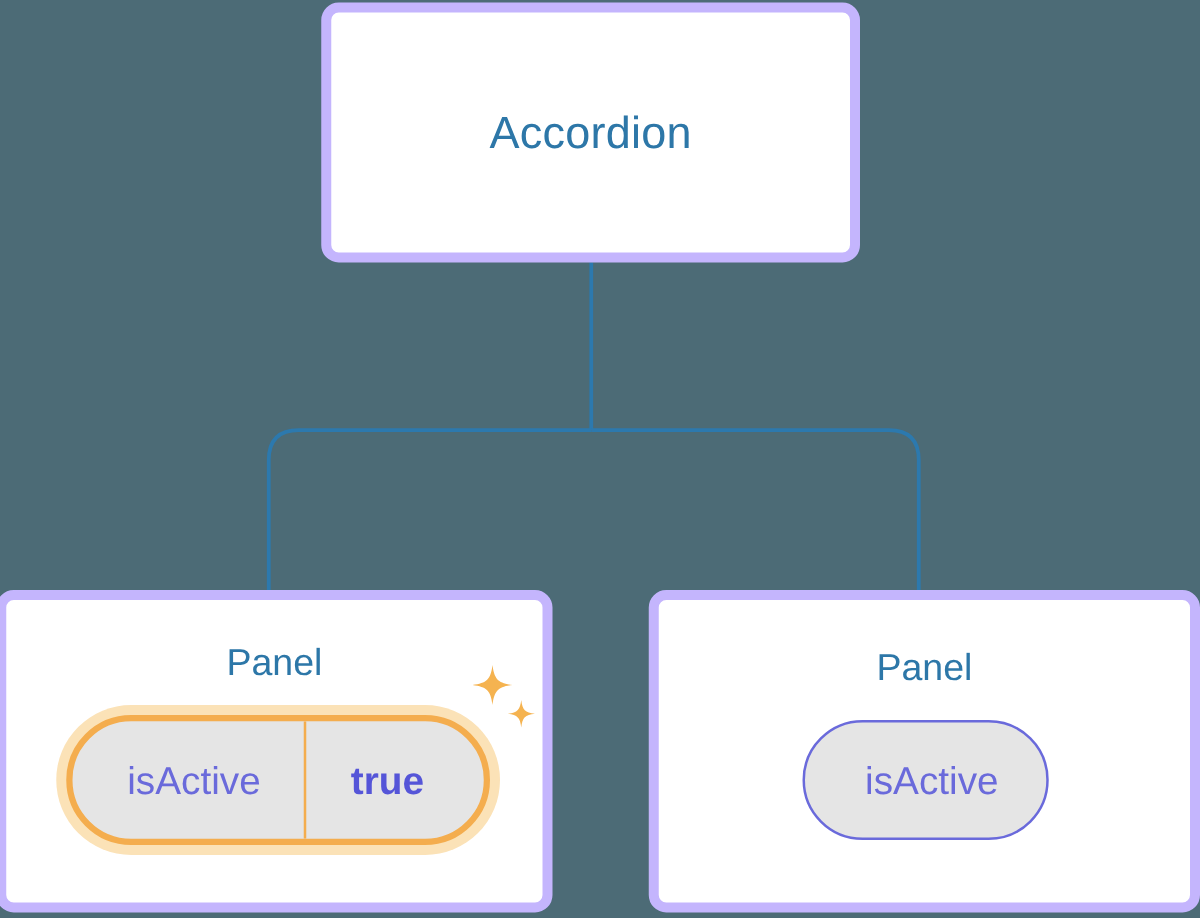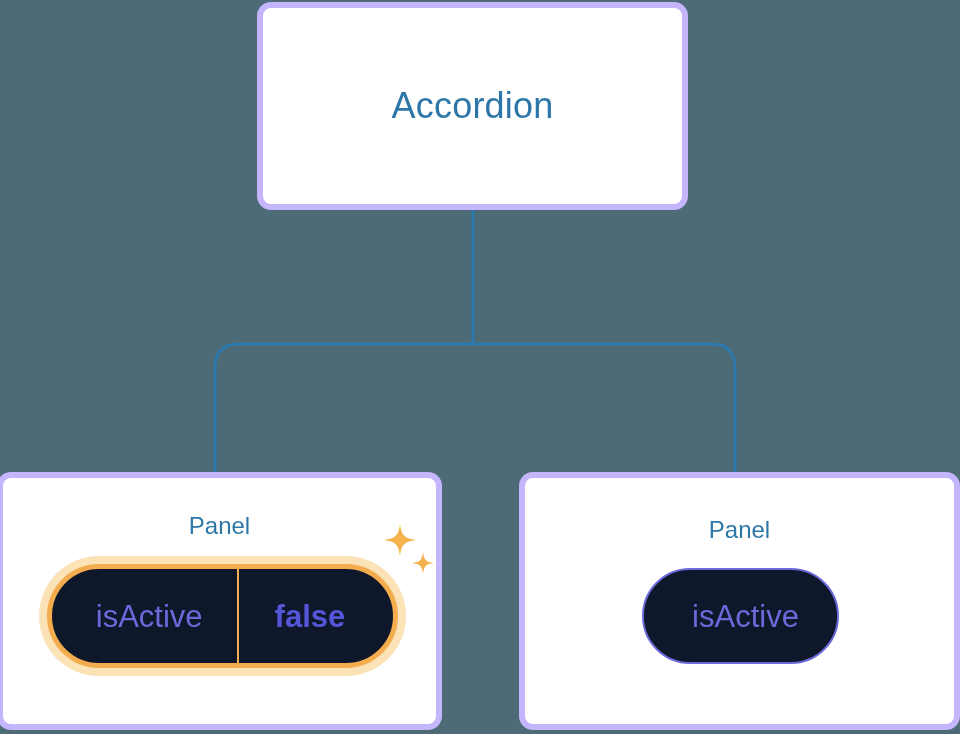--- a/index.html
+++ b/index.html
@@ -29,21 +29,21 @@
     width: 960px;
     height: 734px;
     pointer-events: none;
   }
 
   
   .node {
     position: absolute;
     box-sizing: border-box;
     background: #ffffff;
-    border: 6px solid #c4b5fd;
+    border: 8px solid #c4b5fd;
     border-radius: 14px;
     display: flex;
     flex-direction: column;
     align-items: center;
   }
 
   #node-accordion {
     left: 257px;
     top: 2px;
     width: 431px;
@@ -70,42 +70,42 @@
   #node-panel-right {
     left: 519px;
     top: 472px;
     width: 441px;
     height: 258px;
     padding-top: 40px;
   }
 
   .node-title {
     color: #2d77a8;
-    font-size: 24px;
+    font-size: 30px;
     line-height: 1;
     white-space: nowrap;
   }
 
   
   .pill-wrap {
     position: relative;
     display: flex;
     align-items: center;
     justify-content: center;
   }
 
   #pill-wrap-left { margin-top: 26px; margin-left: 6px; }
   #pill-wrap-right { margin-top: 26px; margin-left: 2px; }
 
   .pill {
     box-sizing: border-box;
     display: flex;
     align-items: stretch;
     border-radius: 999px;
-    background: #0f172a;
+    background: #e5e5e5;
     overflow: hidden;
   }
 
   
   .pill.plain {
     border: 2px solid #6a6adb;
     height: 96px;
   }
   .pill.plain .pill-key,
   .pill.plain .pill-val {
@@ -177,21 +177,21 @@
     <div class="node-title-root">Accordion</div>
   </div>
 
   <div class="node" id="node-panel-left">
     <div class="node-title">Panel</div>
 
     <div class="pill-wrap" id="pill-wrap-left">
 
       <div class="pill highlight">
         <div class="pill-key">isActive</div>
-        <div class="pill-val">false</div>
+        <div class="pill-val">true</div>
       </div>
 
       <svg class="sparkles" viewBox="0 0 64 64">
         <path d="M 22 2 C 23.5 13.5 26.5 16.5 38 18 C 26.5 19.5 23.5 22.5 22 34 C 20.5 22.5 17.5 19.5 6 18 C 17.5 16.5 20.5 13.5 22 2 Z" fill="#f5b350"></path>
         <path d="M 45 30 C 46 38 48 40 56 41 C 48 42 46 44 45 52 C 44 44 42 42 34 41 C 42 40 44 38 45 30 Z" fill="#f5b350"></path>
       </svg>
     </div>
   </div>
 
   <div class="node" id="node-panel-right">

